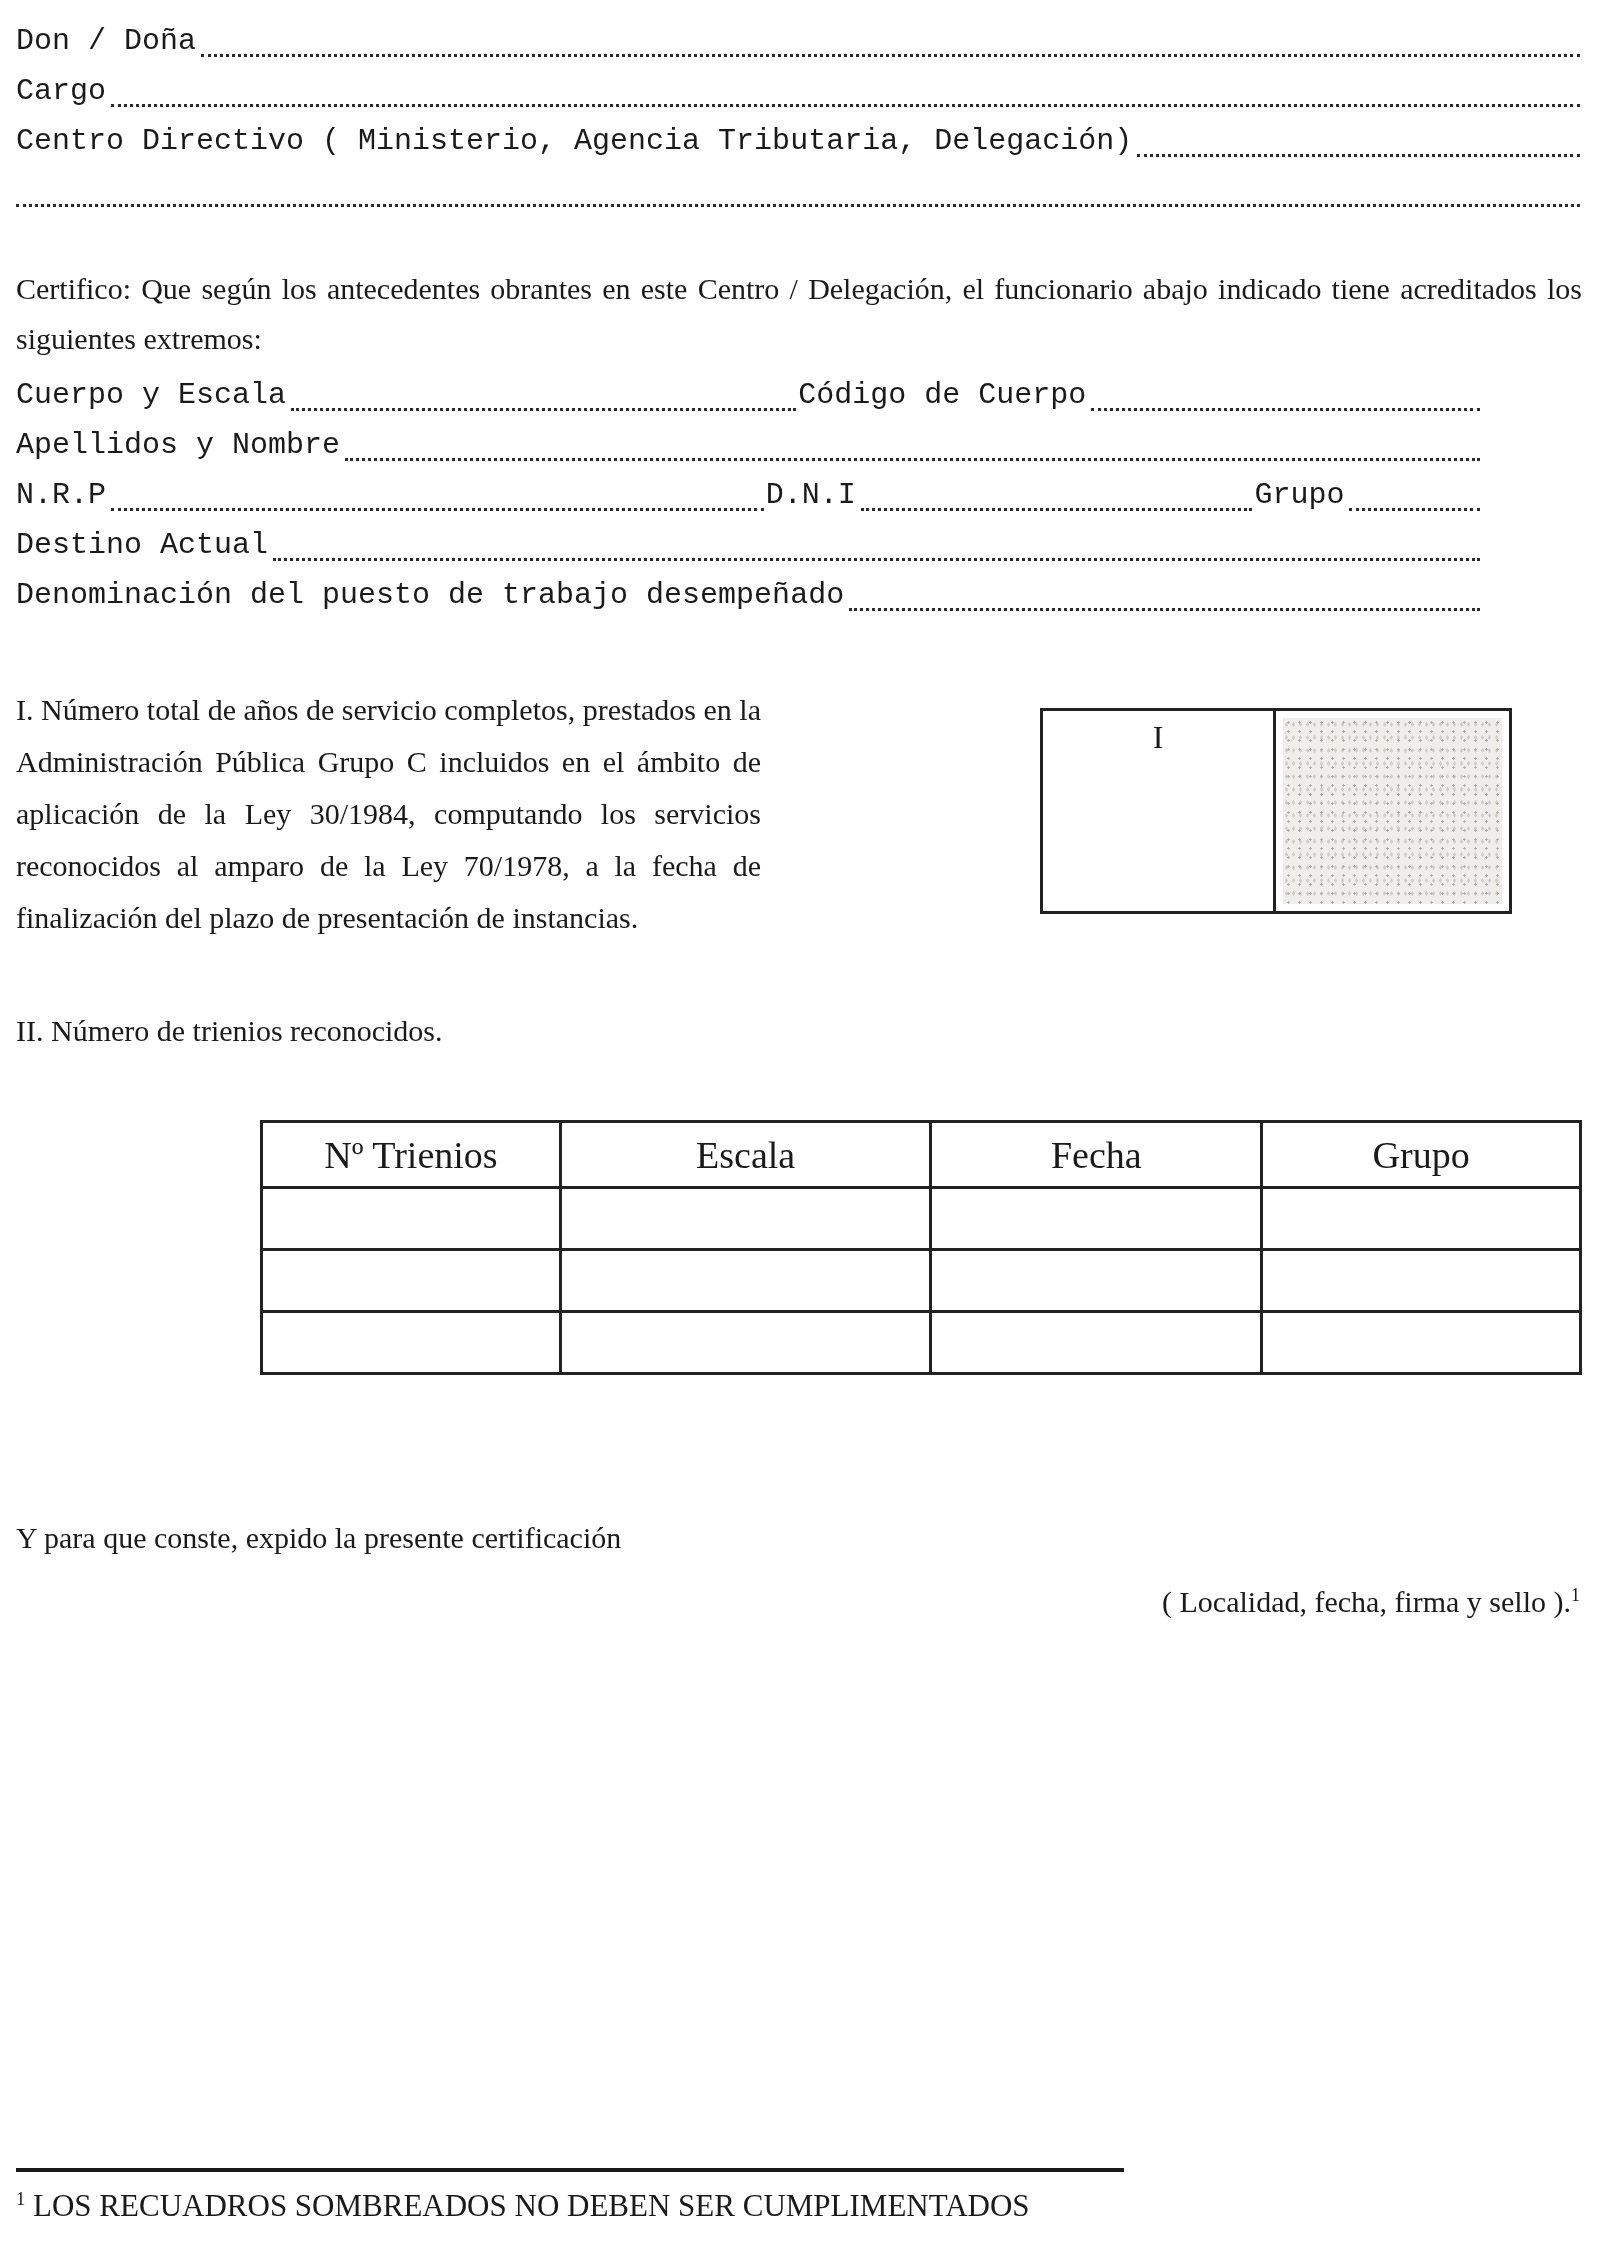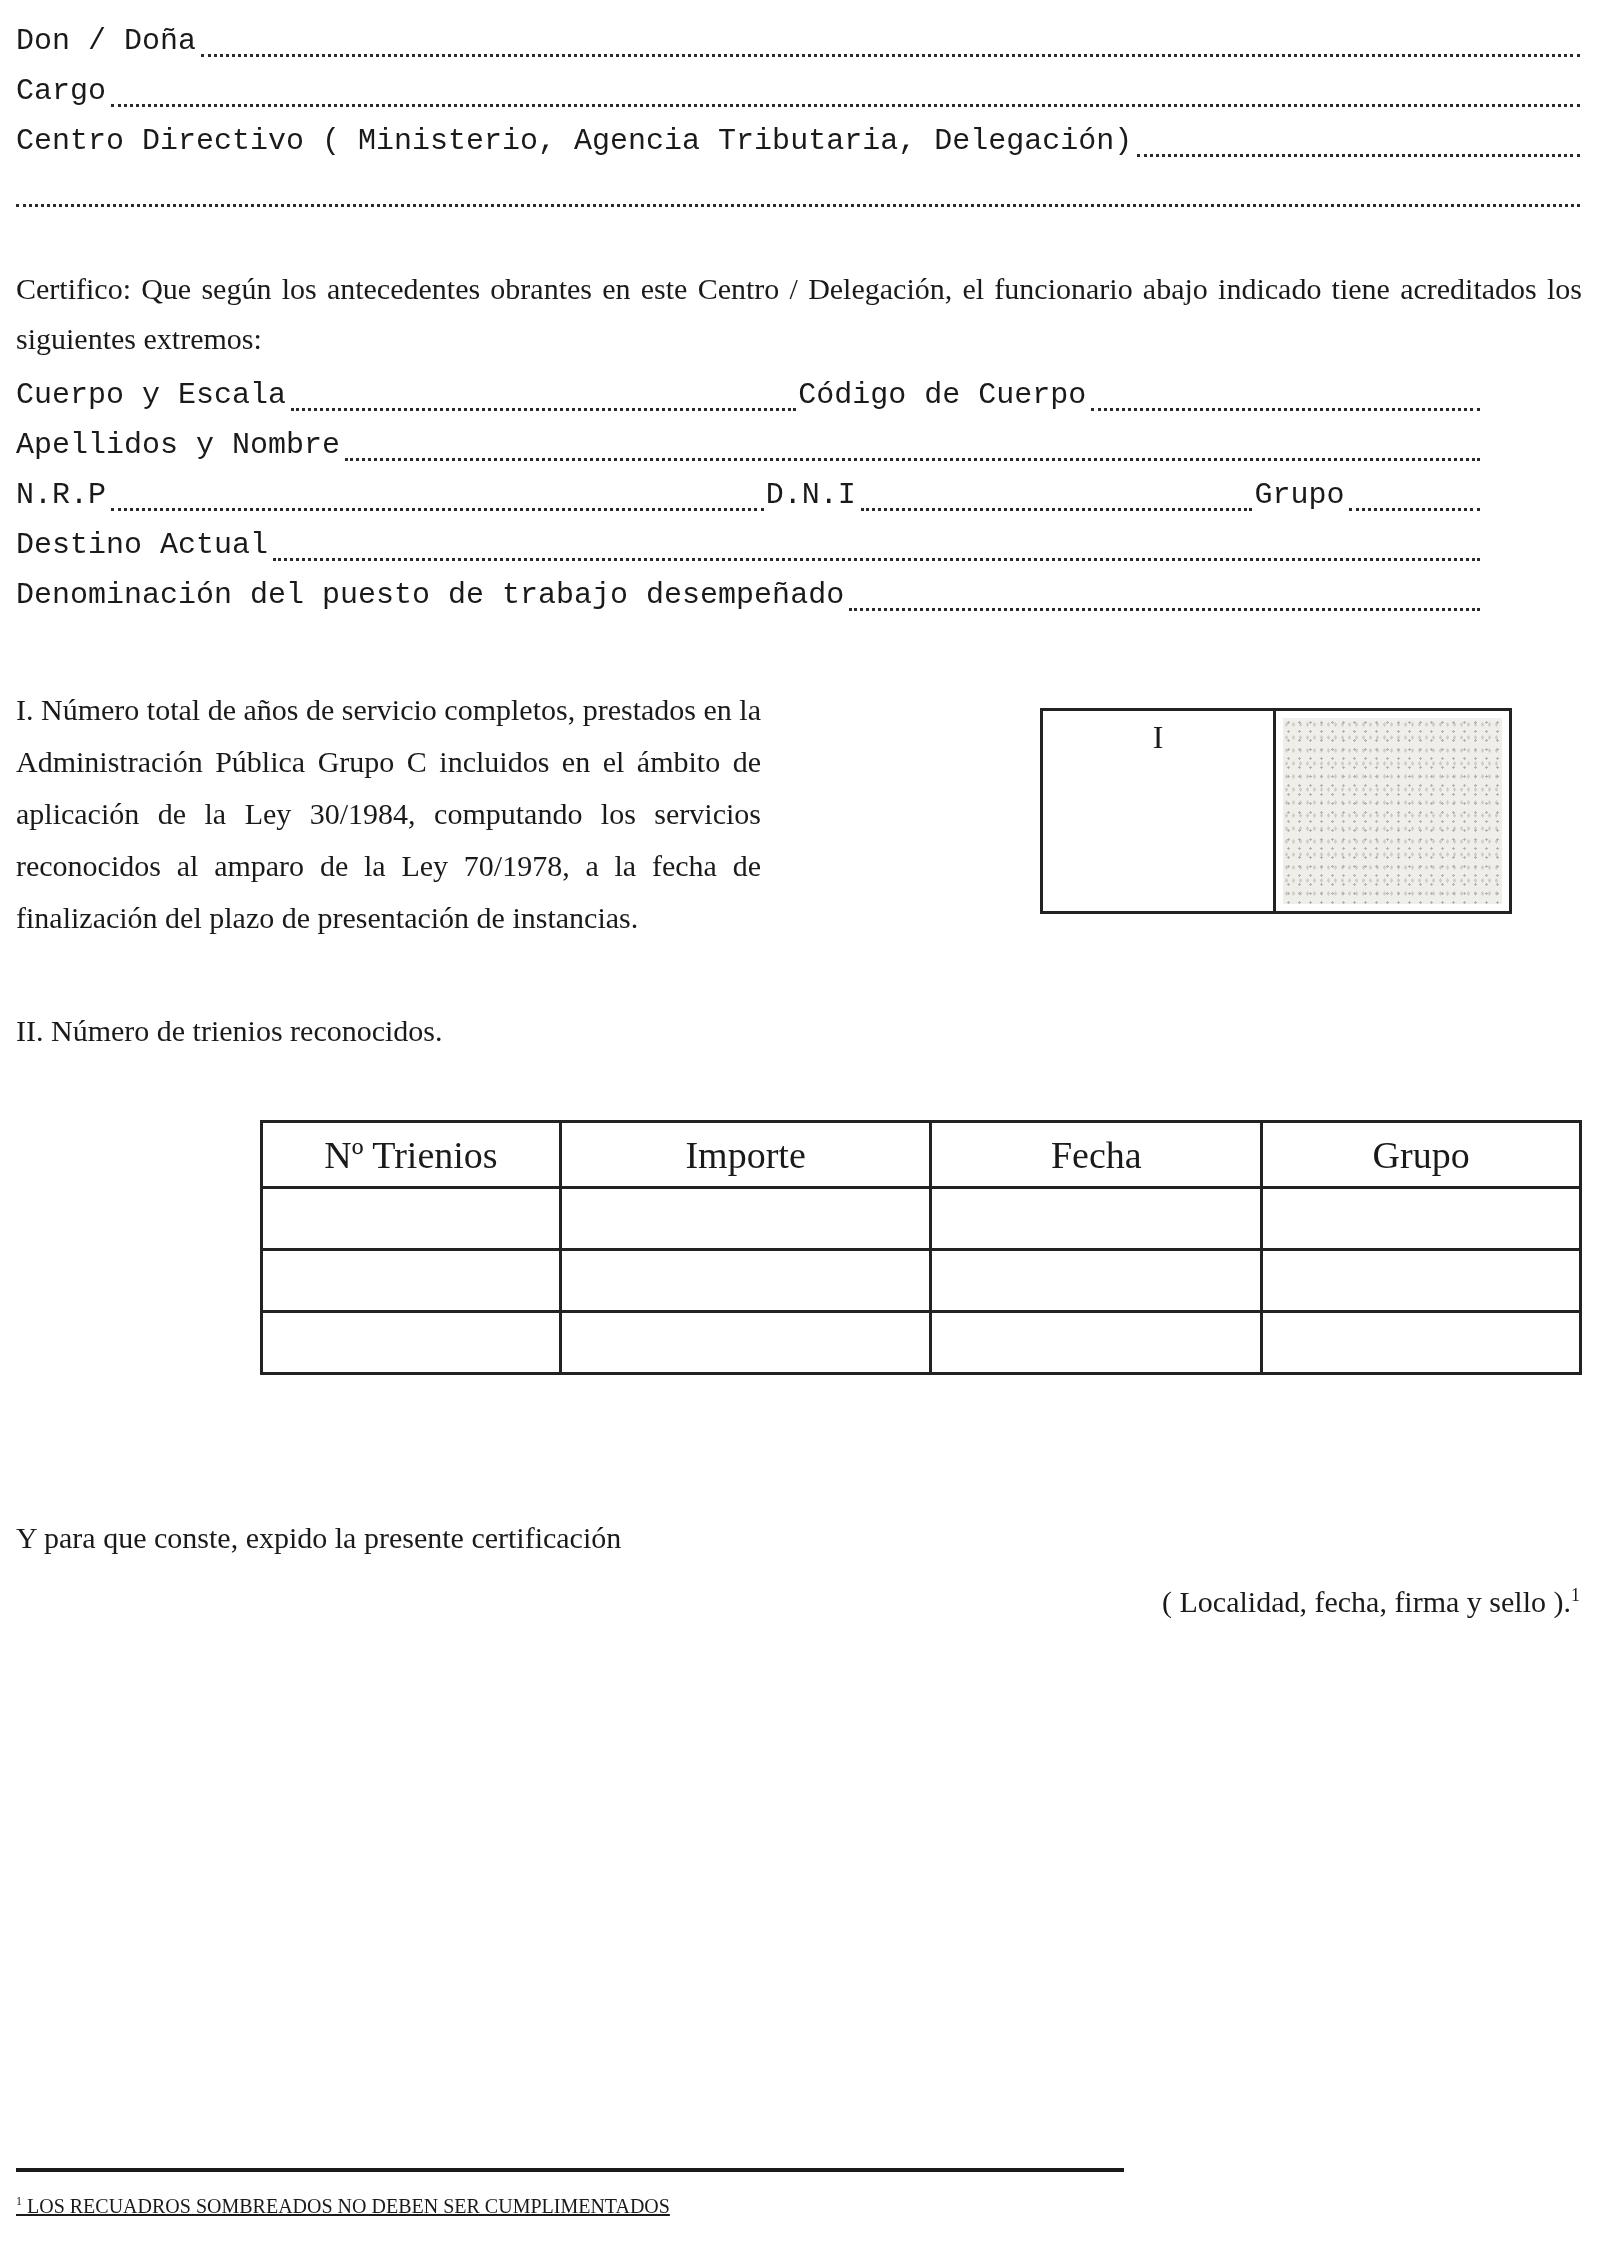--- a/index.html
+++ b/index.html
@@ -98,21 +98,21 @@
     line-height:50px;
   }
   sup { font-size:0.6em; vertical-align:super; line-height:0; }
   .footer { margin-top:auto; }
   .footnote-rule {
     width:1108px;
     height:4px;
     background:#1a1a1a;
     margin-bottom:14px;
   }
-  .footnote { font-size:20px; line-height:40px;text-decoration:underline; }
+  .footnote { font-size:31px; line-height:40px; }
 </style>
 </head>
 <body>
 
 <div class="field-row">
   <span class="label">Don / Doña</span>
   <span class="leader"></span>
 </div>
 
 <div class="field-row">
@@ -176,21 +176,21 @@
     </div>
   </div>
 </div>
 
 <p class="section-two">II. Número de trienios reconocidos.</p>
 
 <table class="trienios">
   <thead>
     <tr>
       <th class="col-1">Nº Trienios</th>
-      <th class="col-2">Importe</th>
+      <th class="col-2">Escala</th>
       <th class="col-3">Fecha</th>
       <th class="col-4">Grupo</th>
     </tr>
   </thead>
   <tbody>
     <tr>
       <td></td>
       <td></td>
       <td></td>
       <td></td>

